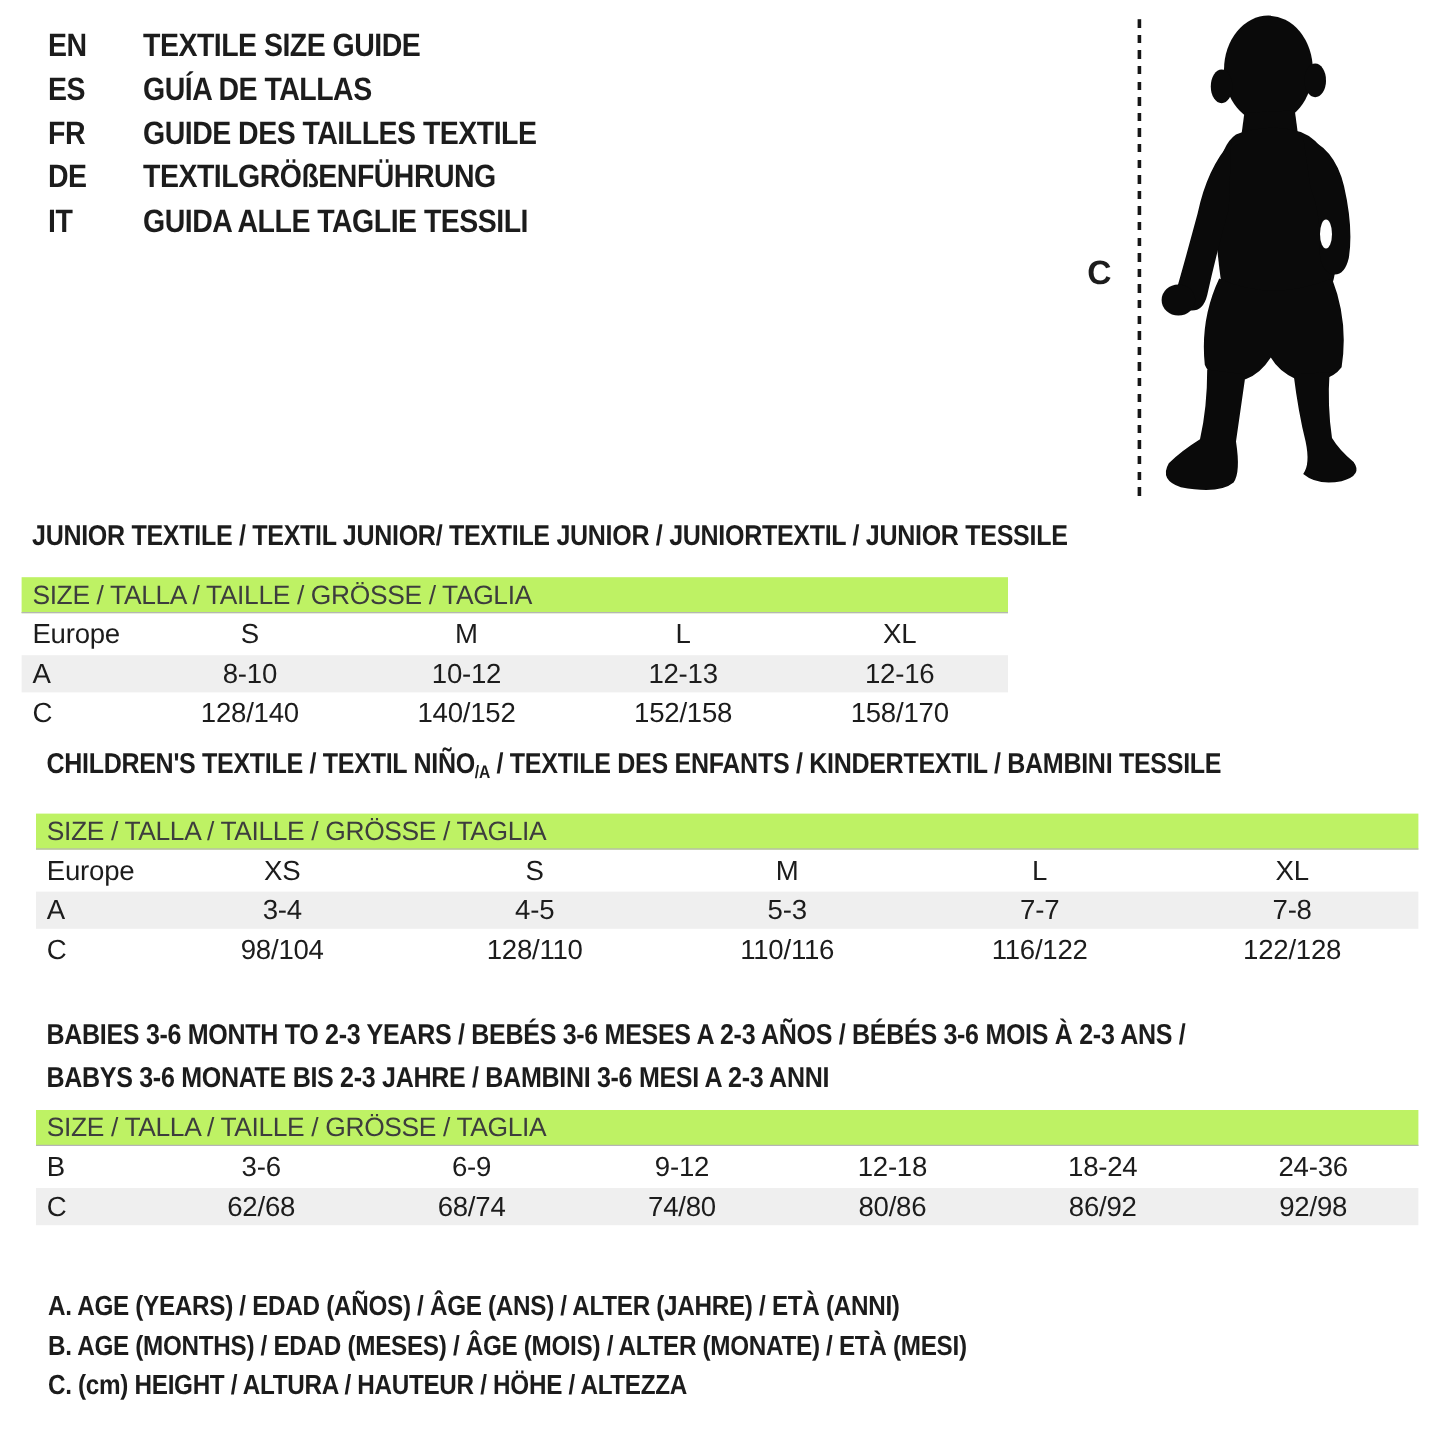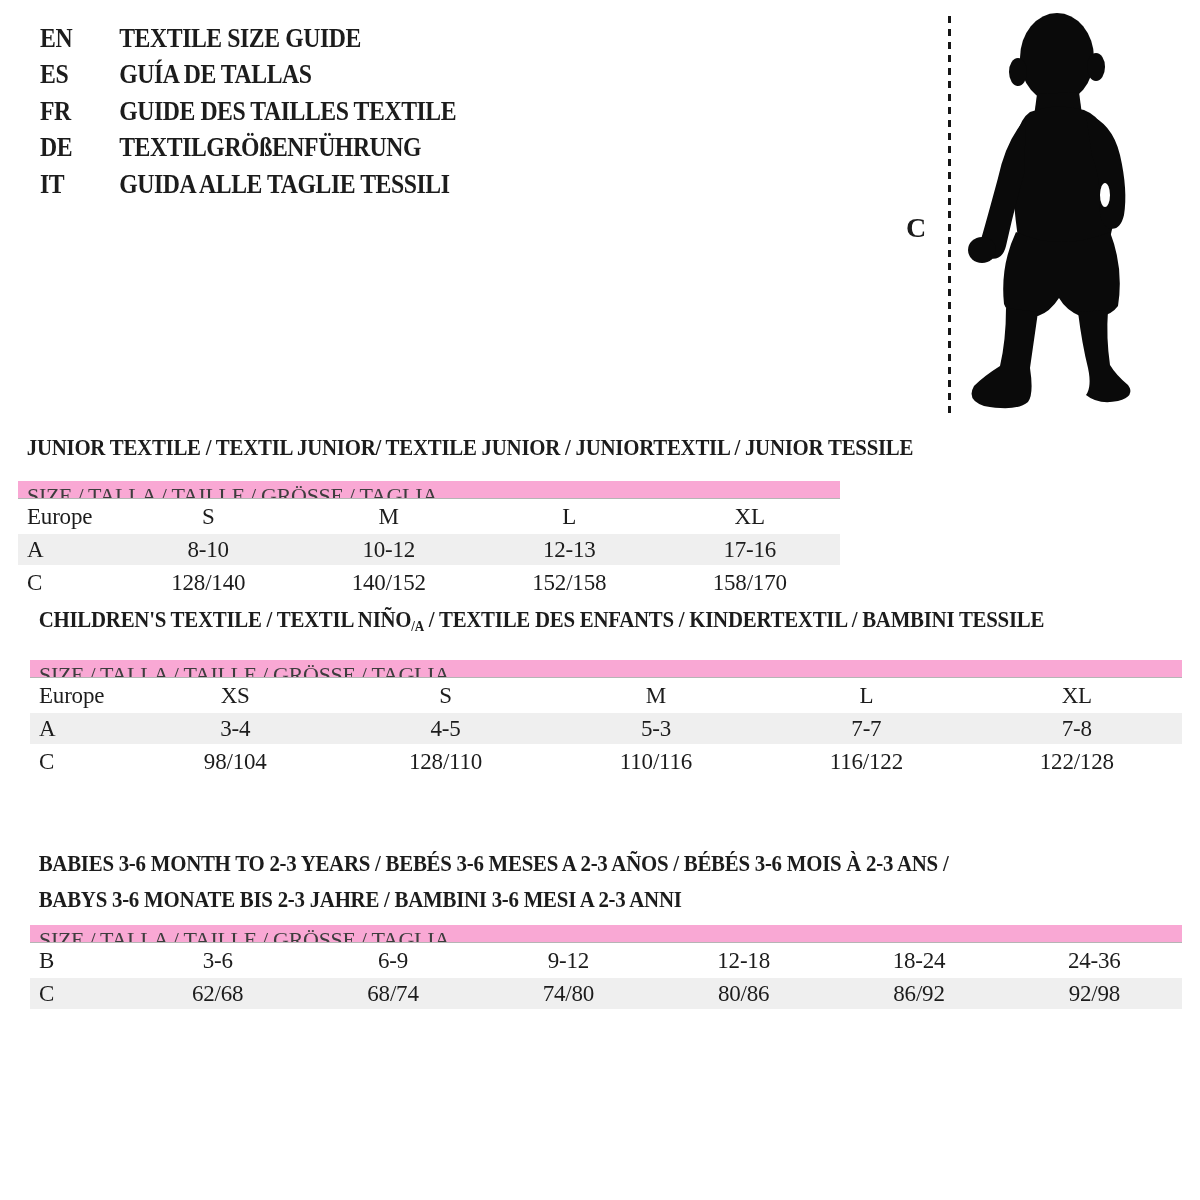--- a/index.html
+++ b/index.html
@@ -1,18 +1,18 @@
 <!DOCTYPE html>
 <html><head>
 <meta charset="utf-8">
 <style>
   html,body { margin:0; padding:0; background:#ffffff; }
   .page {
     position:relative; width:1200px; height:1200px; background:#ffffff;
-    font-family:Liberation Serif, serif; color:#1c1c1c; overflow:hidden;
+    font-family:Liberation Sans, sans-serif; color:#1c1c1c; overflow:hidden;
   }
 
   
   .lang-block { position:absolute; left:40px; top:20px; transform:scaleX(.88); transform-origin:0 0; }
   .lang-row  { display:flex; height:36.5px; align-items:center; font-weight:bold; font-size:27px; letter-spacing:-0.5px; white-space:nowrap; }
   .lang-code { width:90px; flex:0 0 90px; }
 
   
   .figure-line {
     position:absolute; left:948px; top:16px; width:3px; height:400px;
@@ -20,34 +20,34 @@
   }
   .figure-label { position:absolute; left:906px; top:212px; font-size:28px; font-weight:bold; }
   .figure-svg  { position:absolute; left:962px; top:10px; width:185px; height:405px; }
 
   
   .section  { position:absolute; }
   .sec-title{ margin:0; font-size:24px; font-weight:bold; letter-spacing:-0.3px; line-height:26px;
               white-space:nowrap; transform:scaleX(.87); transform-origin:0 0; padding-left:10px; }
   .sec-title .sub { font-size:15px; vertical-align:-4px; }
 
-  .size-bar { height:18px; line-height:30px; background:#f9a8d4; color:#3d3d3d; font-size:22px;
+  .size-bar { height:30px; line-height:30px; background:#bef264; color:#3d3d3d; font-size:22px;
               padding-left:9px; letter-spacing:-0.3px; margin-top:21px; box-sizing:border-box;
               border-bottom:1px solid #b5b5b5; white-space:nowrap; overflow:hidden; }
 
   .trow { display:grid; height:31px; margin-top:2px; align-items:center; font-size:23px; letter-spacing:-0.2px; }
   .cols4 { grid-template-columns:100px repeat(4,1fr); }
   .cols5 { grid-template-columns:100px repeat(5,1fr); }
   .cols6 { grid-template-columns:100px repeat(6,1fr); }
   .trow .rlabel { padding-left:9px; text-align:left; }
   .trow .cell   { text-align:center; }
   .trow.alt     { background:#efefef; }
 
   #sec-junior   { left:18px; top:434px; width:822px; }
-  #sec-children { left:30px; top:606px; width:1152px; }
+  #sec-children { left:30px; top:624px; width:1152px; }
   #sec-babies   { left:30px; top:845px; width:1152px; }
   #sec-babies .sec-title { line-height:36px; }
   #sec-babies .size-bar  { margin-top:8px; }
 
   
   .legend { position:absolute; left:40px; top:1072px; }
   .legend-line { font-size:23px; font-weight:bold; line-height:33px; letter-spacing:-0.3px;
                  white-space:nowrap; transform:scaleX(.88); transform-origin:0 0; }
 </style>
 </head>
@@ -107,21 +107,21 @@
       <span class="cell">S</span>
       <span class="cell">M</span>
       <span class="cell">L</span>
       <span class="cell">XL</span>
     </div>
     <div class="trow cols4 alt">
       <span class="rlabel">A</span>
       <span class="cell">8-10</span>
       <span class="cell">10-12</span>
       <span class="cell">12-13</span>
-      <span class="cell">17-16</span>
+      <span class="cell">12-16</span>
     </div>
     <div class="trow cols4">
       <span class="rlabel">C</span>
       <span class="cell">128/140</span>
       <span class="cell">140/152</span>
       <span class="cell">152/158</span>
       <span class="cell">158/170</span>
     </div>
   </div>
 
@@ -175,14 +175,19 @@
       <span class="rlabel">C</span>
       <span class="cell">62/68</span>
       <span class="cell">68/74</span>
       <span class="cell">74/80</span>
       <span class="cell">80/86</span>
       <span class="cell">86/92</span>
       <span class="cell">92/98</span>
     </div>
   </div>
 
+  <div class="legend">
+    <div class="legend-line">A. AGE (YEARS) / EDAD (AÑOS) / ÂGE (ANS) / ALTER (JAHRE) / ETÀ (ANNI)</div>
+    <div class="legend-line">B. AGE (MONTHS) / EDAD (MESES) / ÂGE (MOIS) / ALTER (MONATE) / ETÀ (MESI)</div>
+    <div class="legend-line">C. (cm) HEIGHT / ALTURA / HAUTEUR / HÖHE / ALTEZZA</div>
+  </div>
 
 </div>
 
 </body></html>

